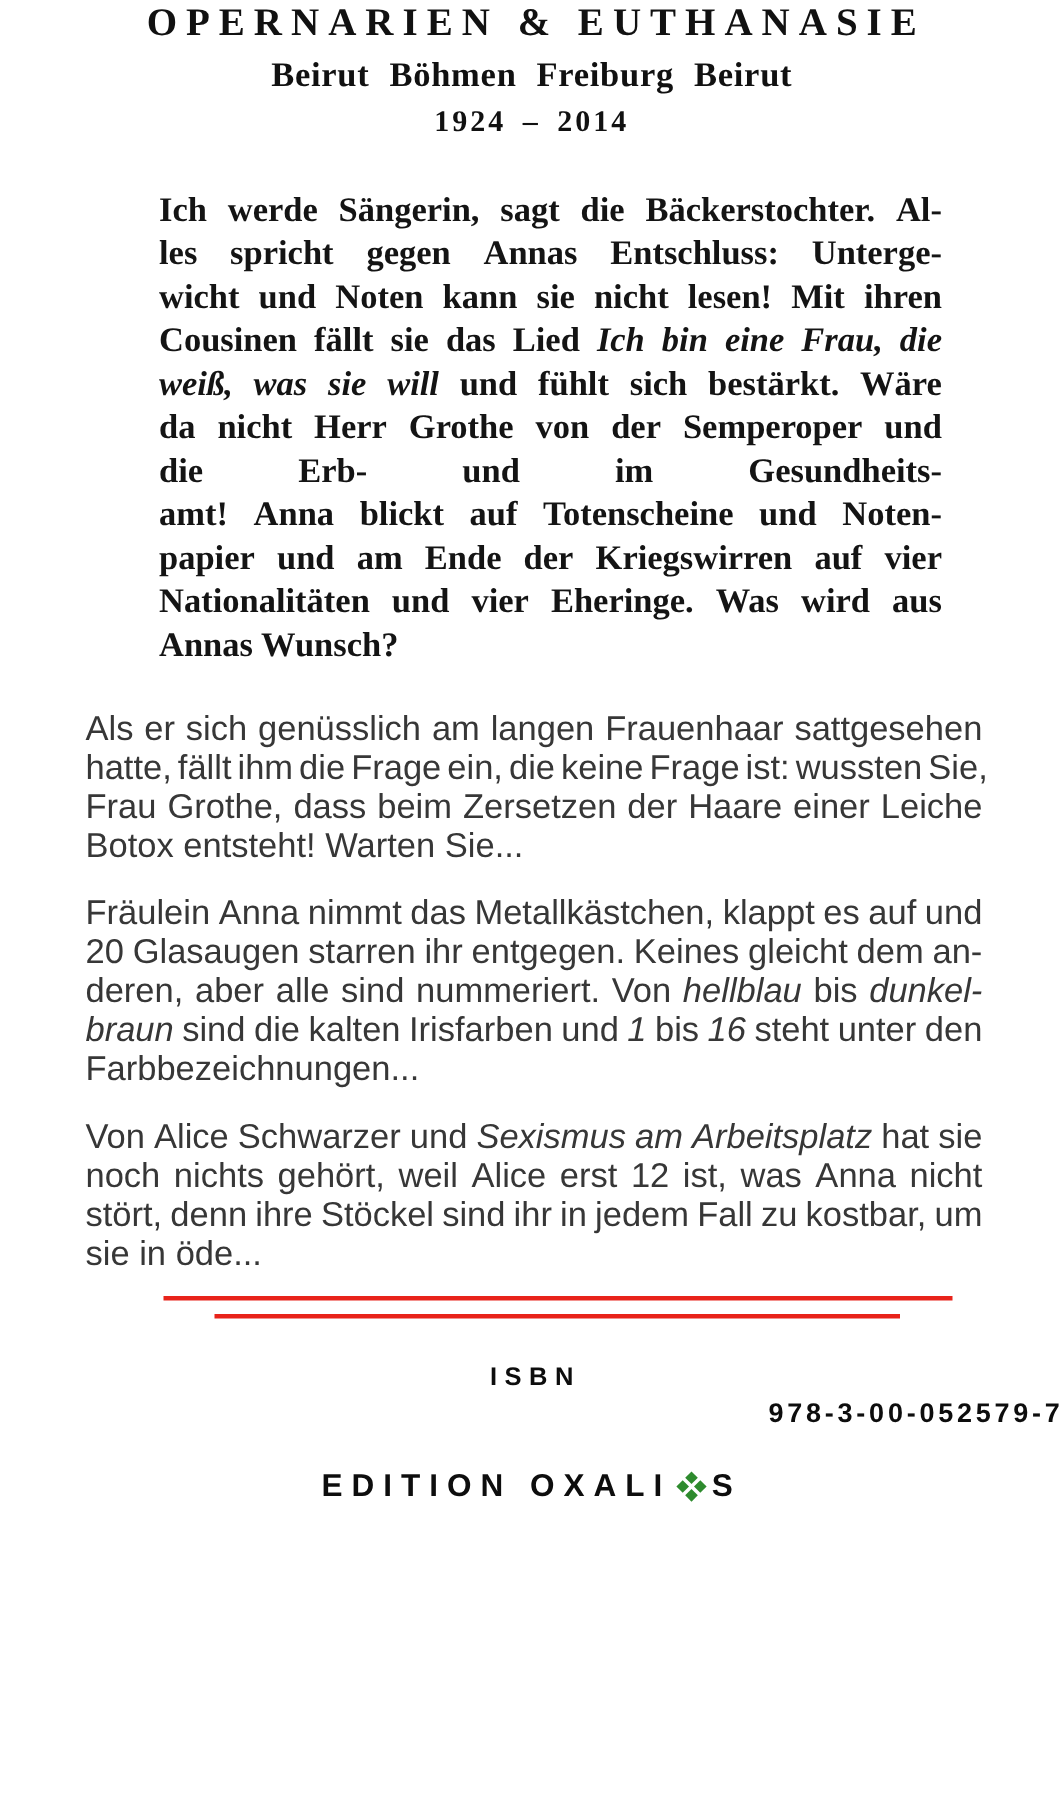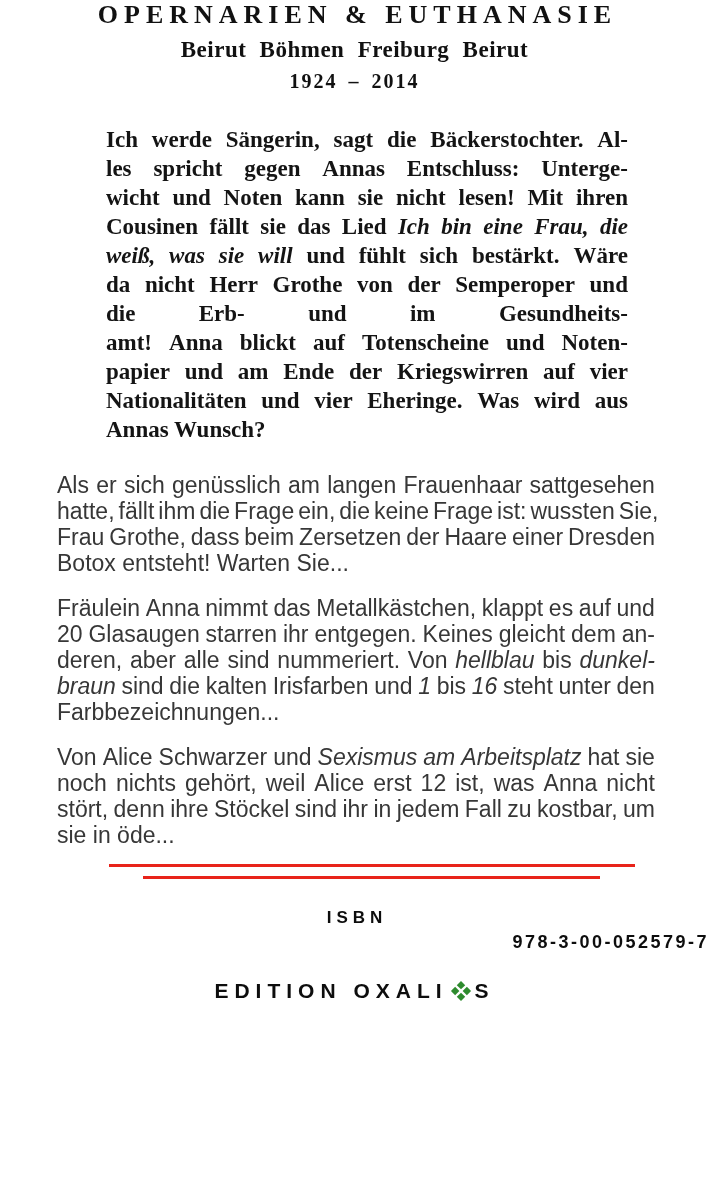--- a/index.html
+++ b/index.html
@@ -285,21 +285,21 @@
         </div>
         <div class="tline tline-just">
           <span>Frau</span>
           <span>Grothe,</span>
           <span>dass</span>
           <span>beim</span>
           <span>Zersetzen</span>
           <span>der</span>
           <span>Haare</span>
           <span>einer</span>
-          <span>Dresden</span>
+          <span>Leiche</span>
         </div>
         <div class="tline tline-last"><span>Botox</span> <span>entsteht!</span> <span>Warten</span> <span>Sie...</span> </div>
       </div>
     <div class="para">
         <div class="tline tline-just">
           <span>Fräulein</span>
           <span>Anna</span>
           <span>nimmt</span>
           <span>das</span>
           <span>Metallkästchen,</span>

